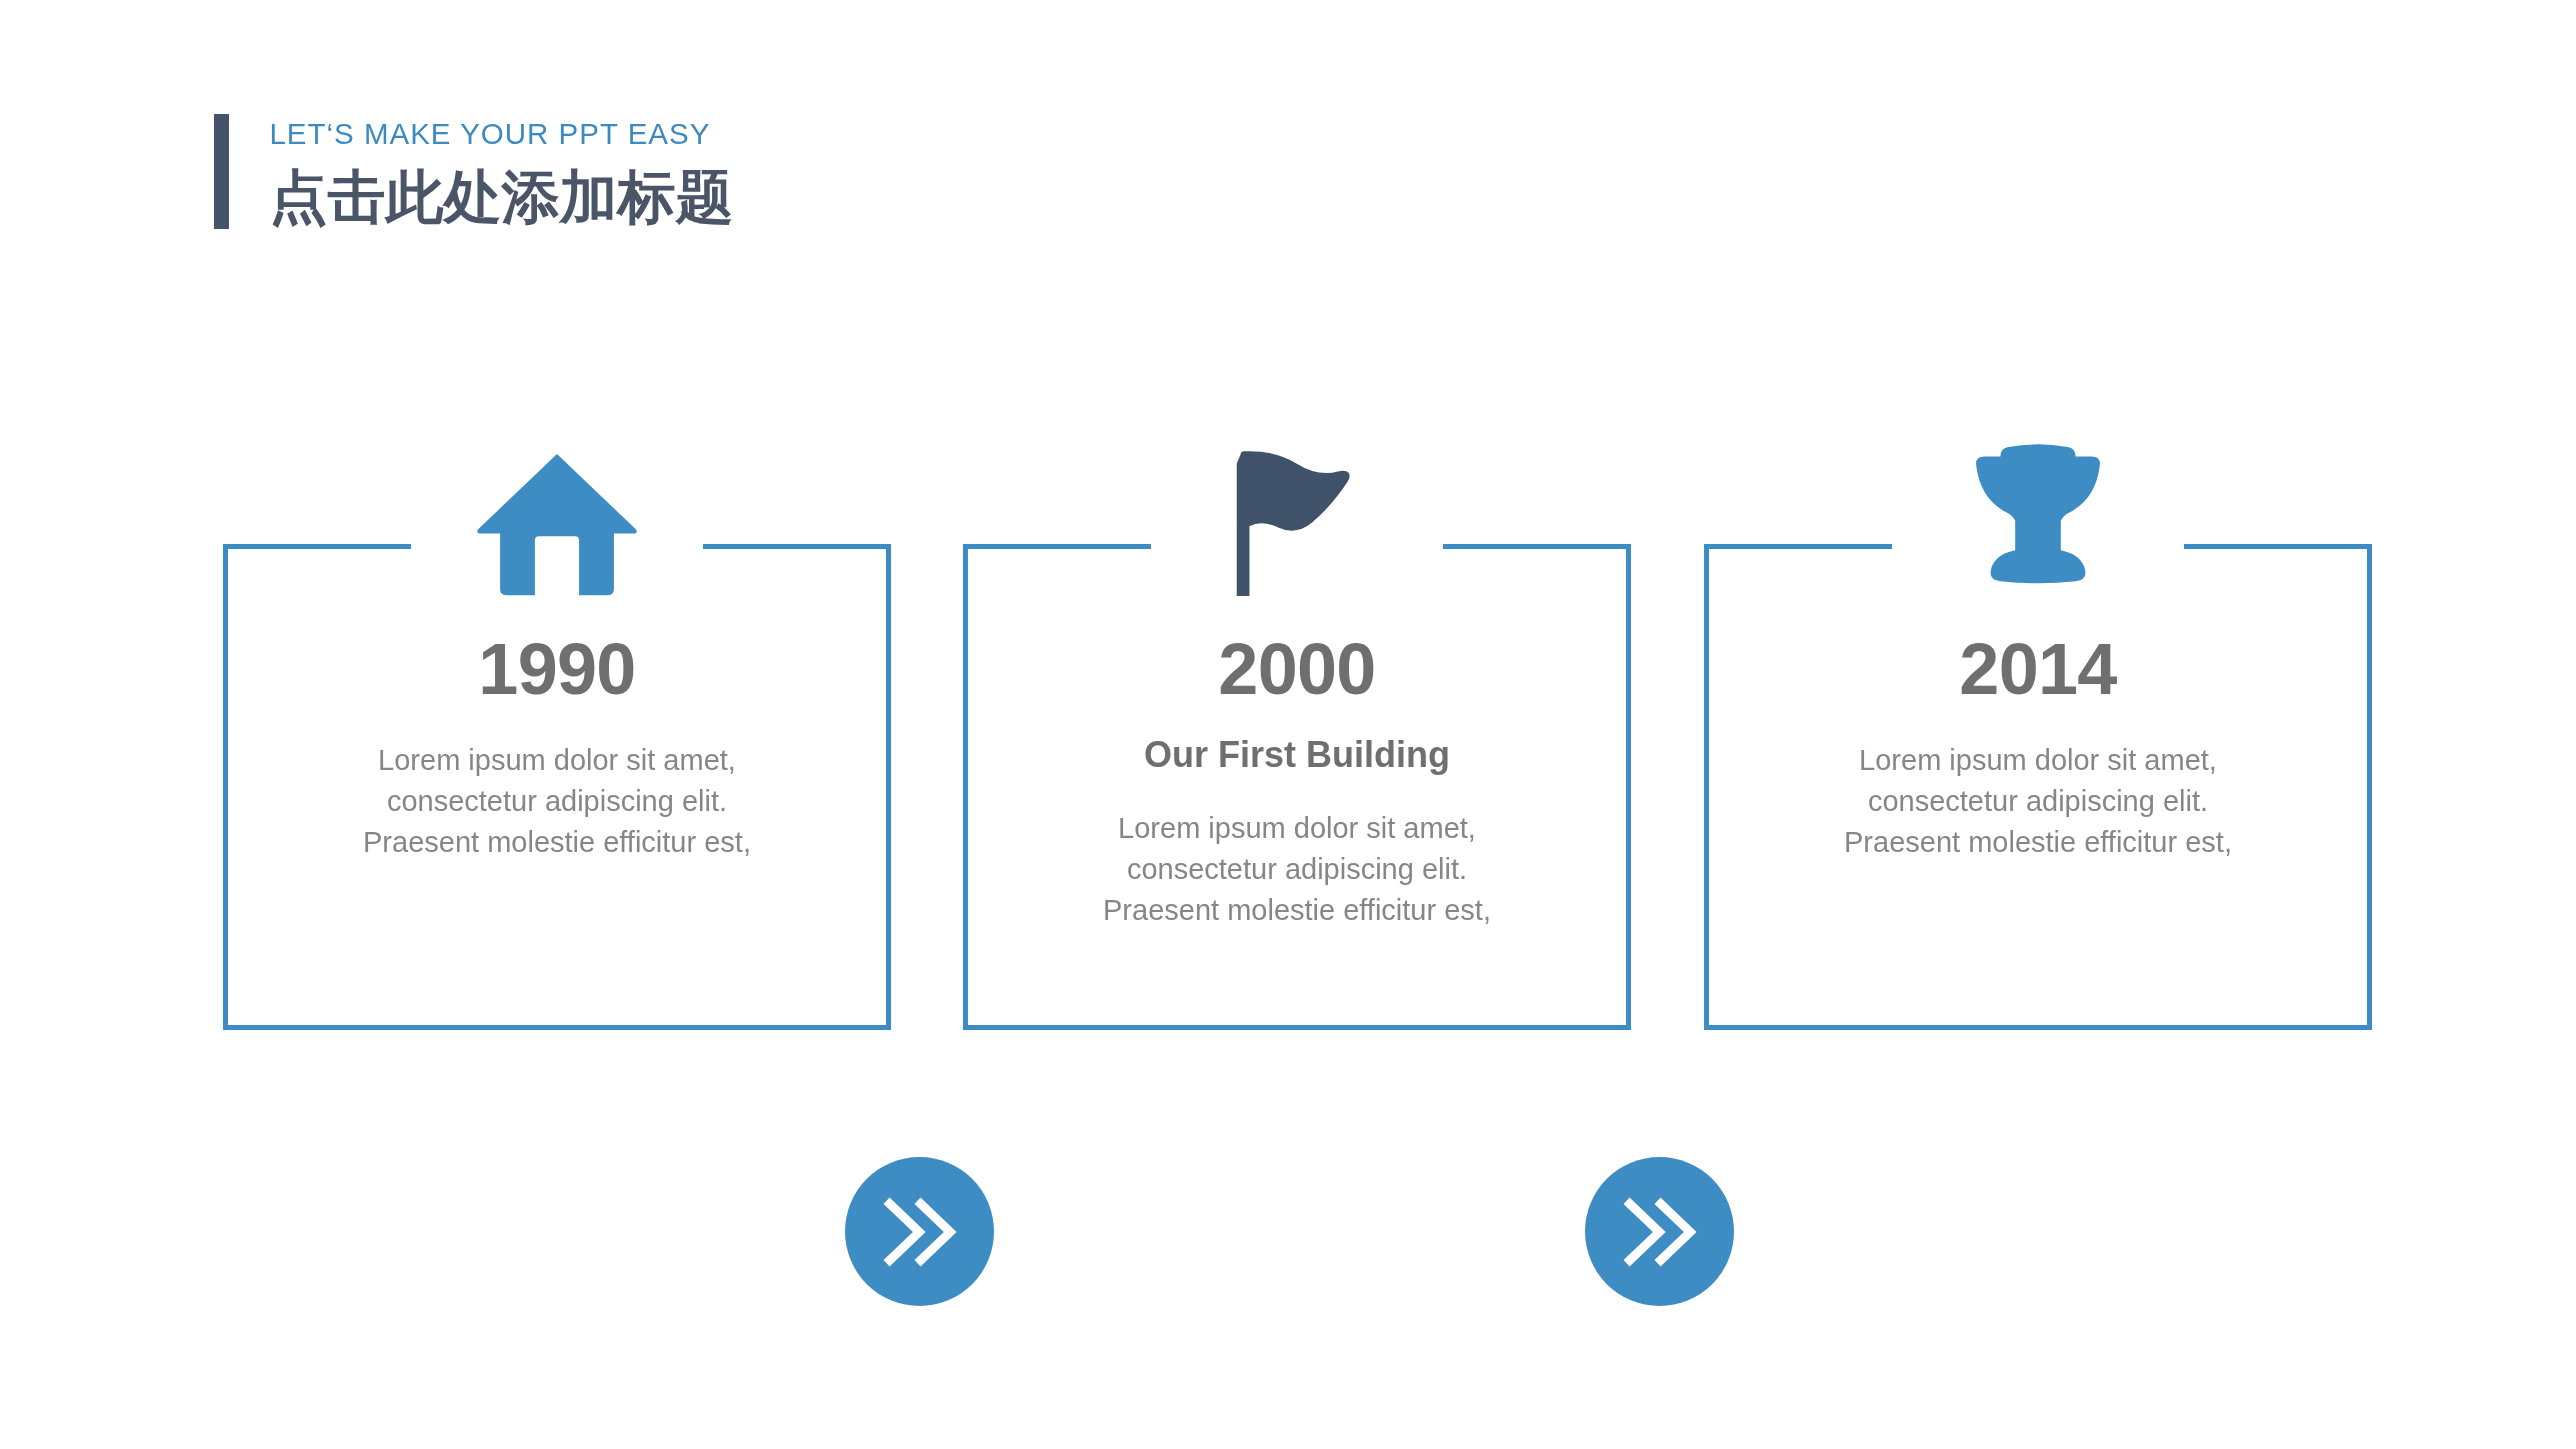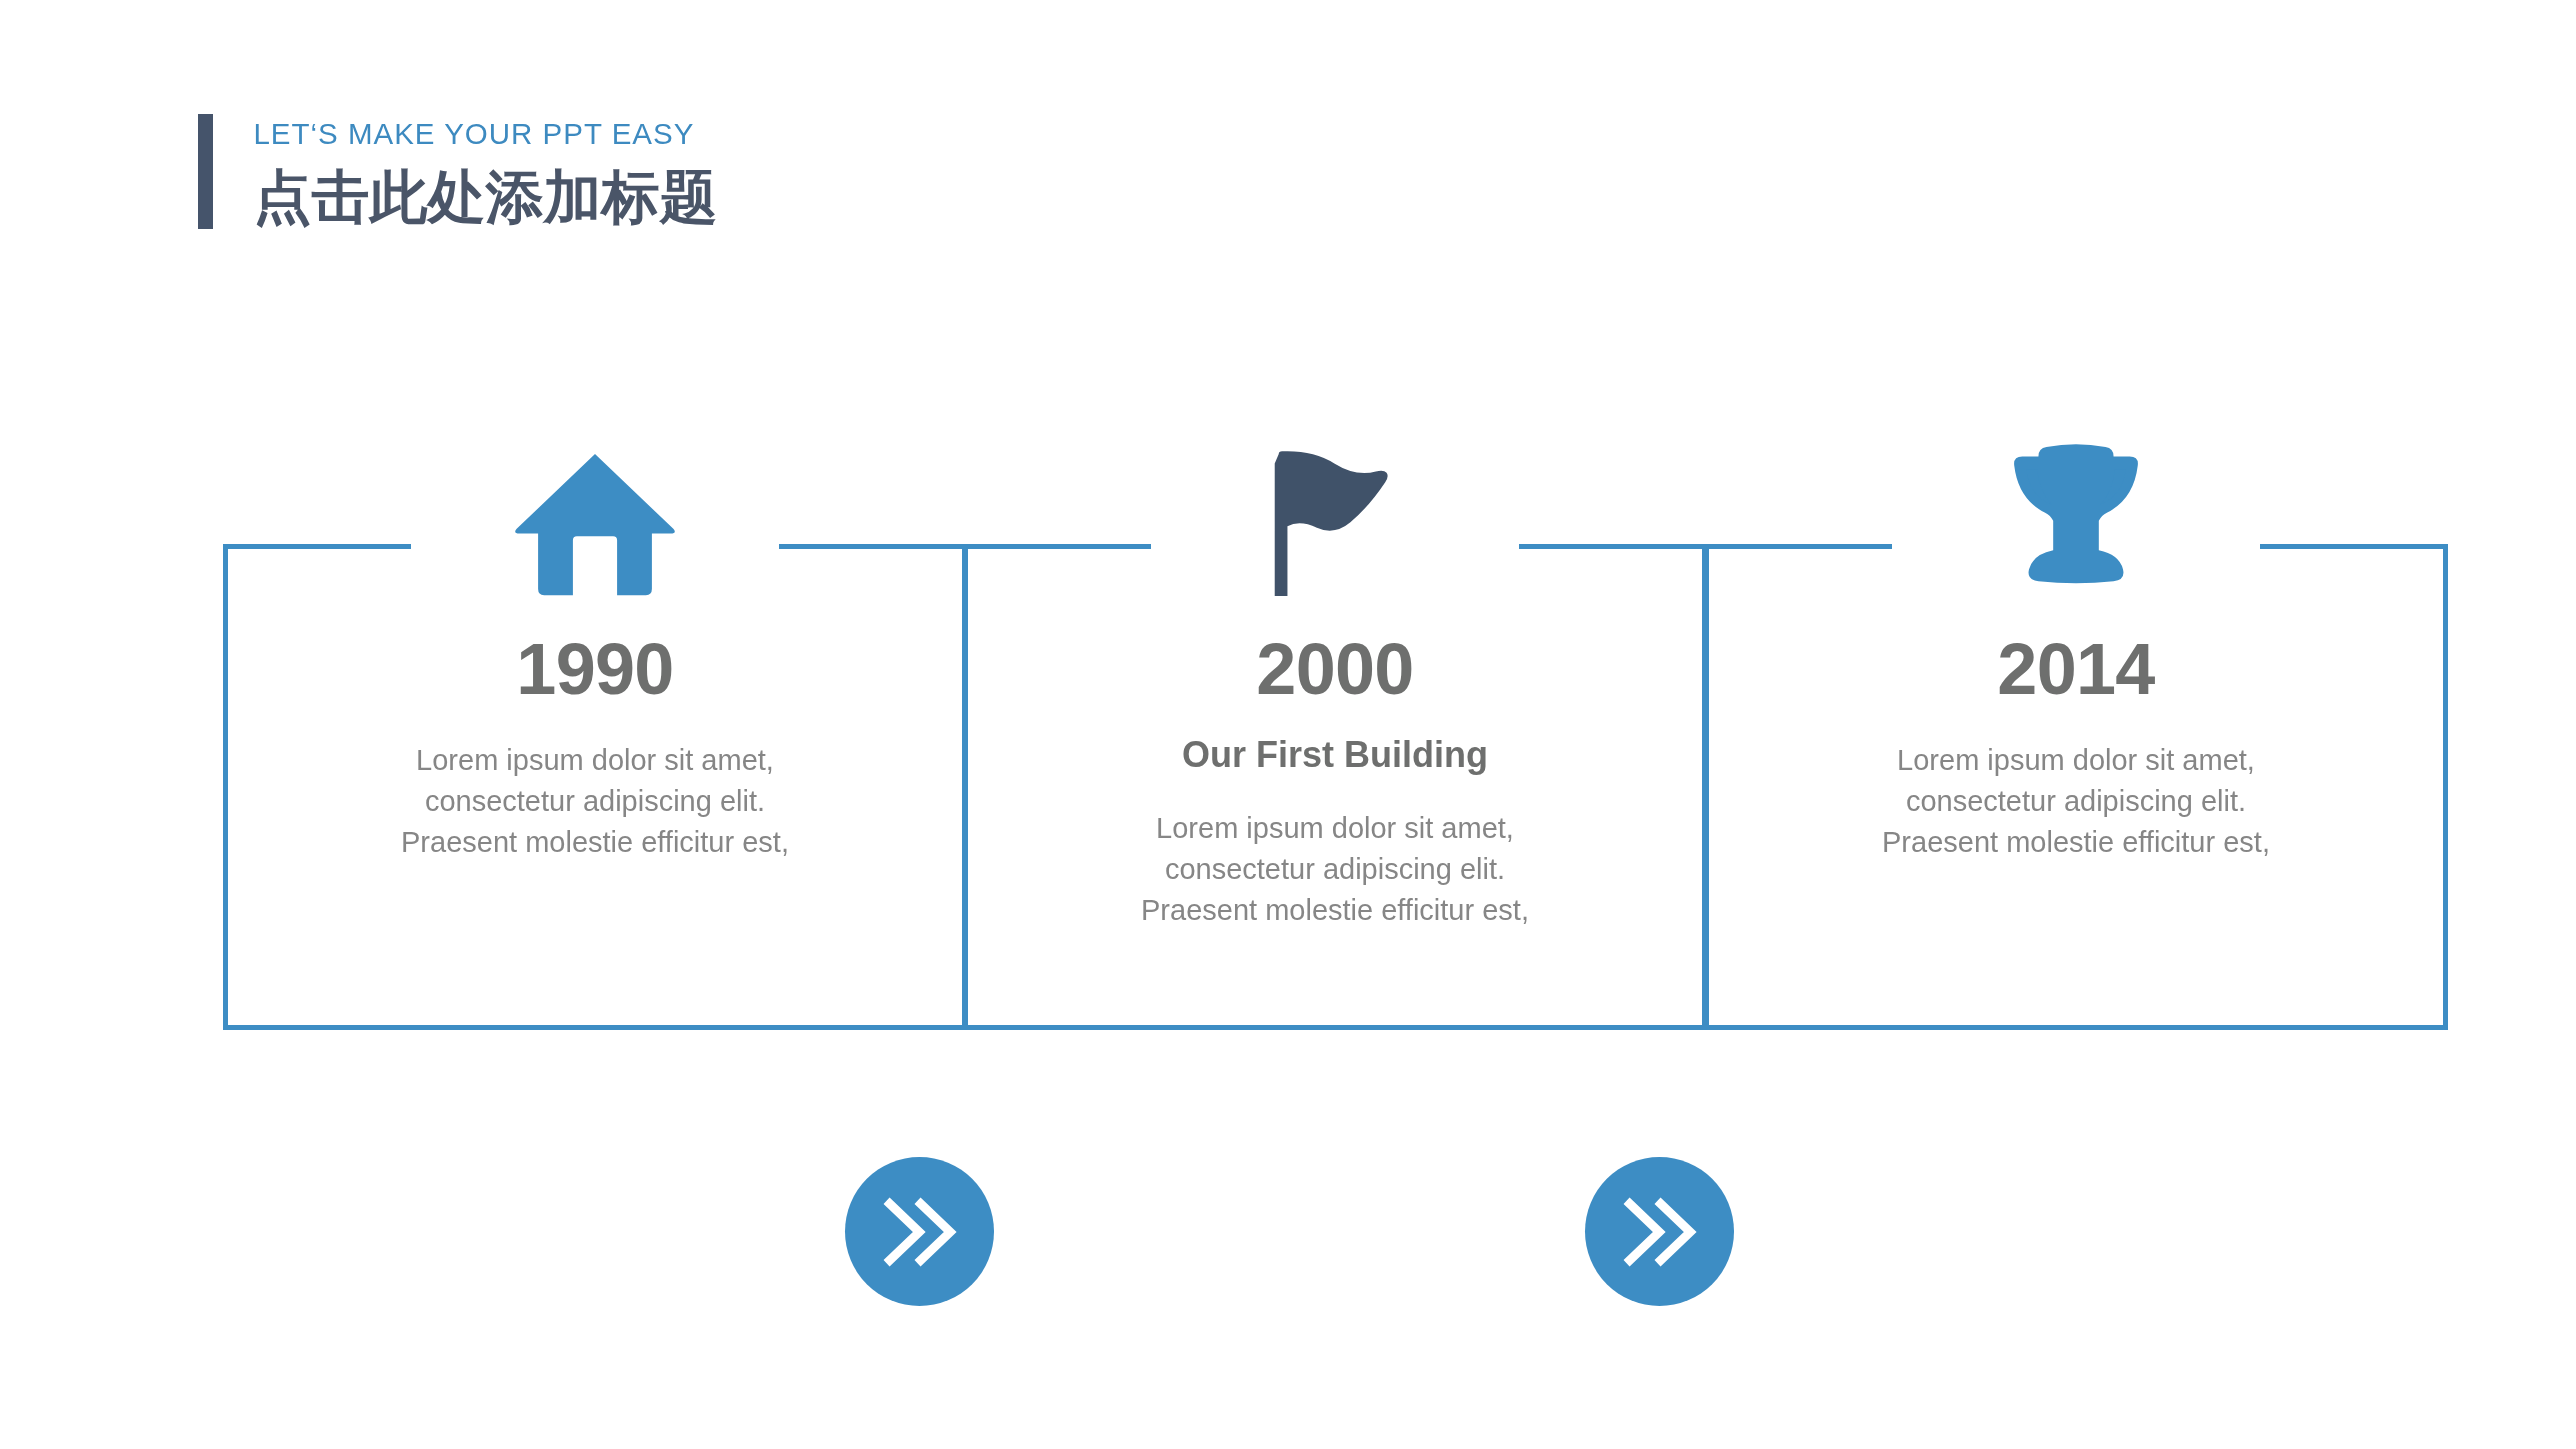--- a/index.html
+++ b/index.html
@@ -13,21 +13,21 @@
 
   .slide {
     position:relative;
     width:2576px; height:1449px;
     background:#ffffff;
   }
 
   
   .header {
     position:absolute;
-    left:198px; top:114px;
+    left:214px; top:114px;
     display:flex;
     align-items:stretch;
   }
   .header-bar {
     width:15.4px;
     background:#45546B;
     flex:0 0 auto;
     margin-right:40px;
   }
   .header-text {
@@ -56,21 +56,21 @@
   
   .timeline {
     position:absolute;
     left:0; top:443px;
     width:2576px; height:604px;
   }
 
   .card {
     position:absolute;
     top:101px;           
-    width:744px;
+    width:668px;
     height:486px;        
   }
   .card.c1 { left:223px; }
   .card.c2 { left:963px; }
   .card.c3 { left:1704px; }
 
   
   .edge { position:absolute; background:#3D8DC4; }
   .edge-left   { left:0;   top:0; width:4.7px;  height:486px; }
   .edge-right  { right:0;  top:0; width:4.7px;  height:486px; }

